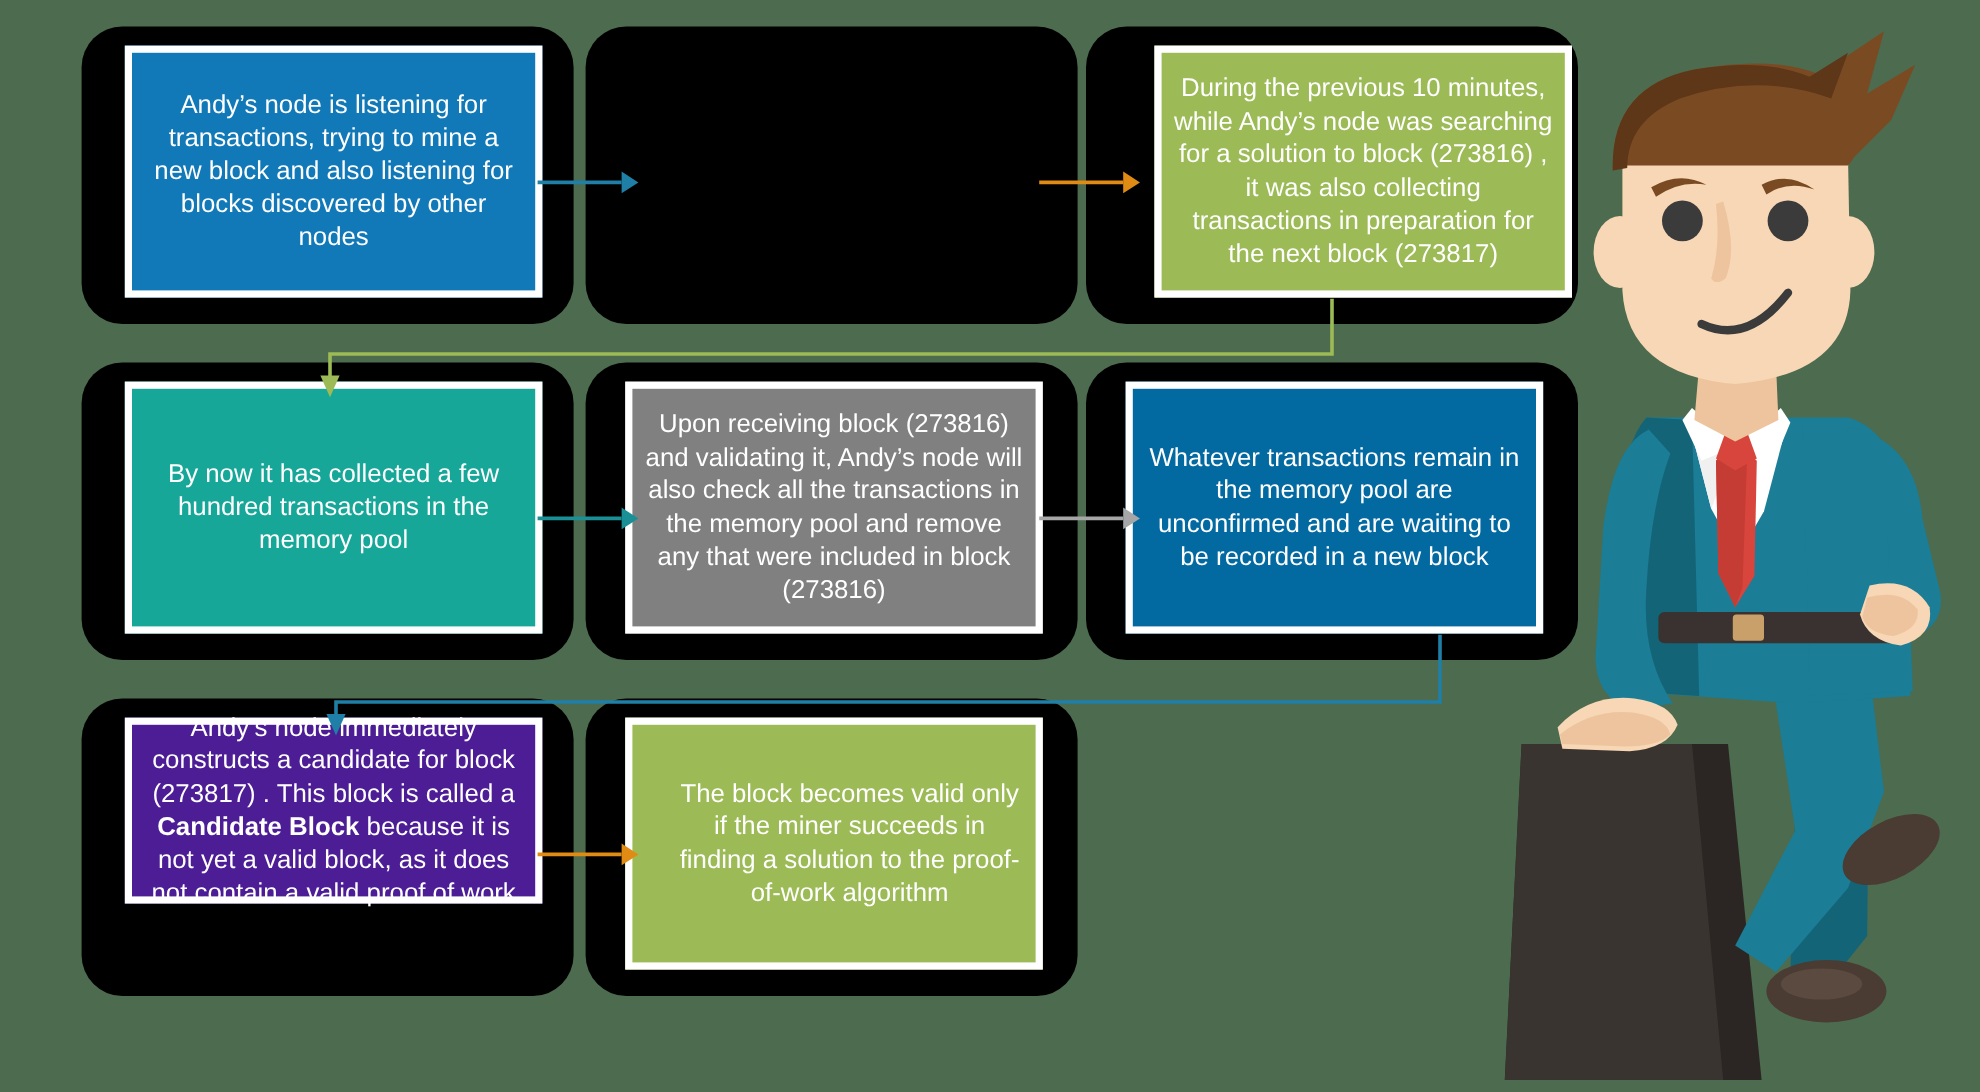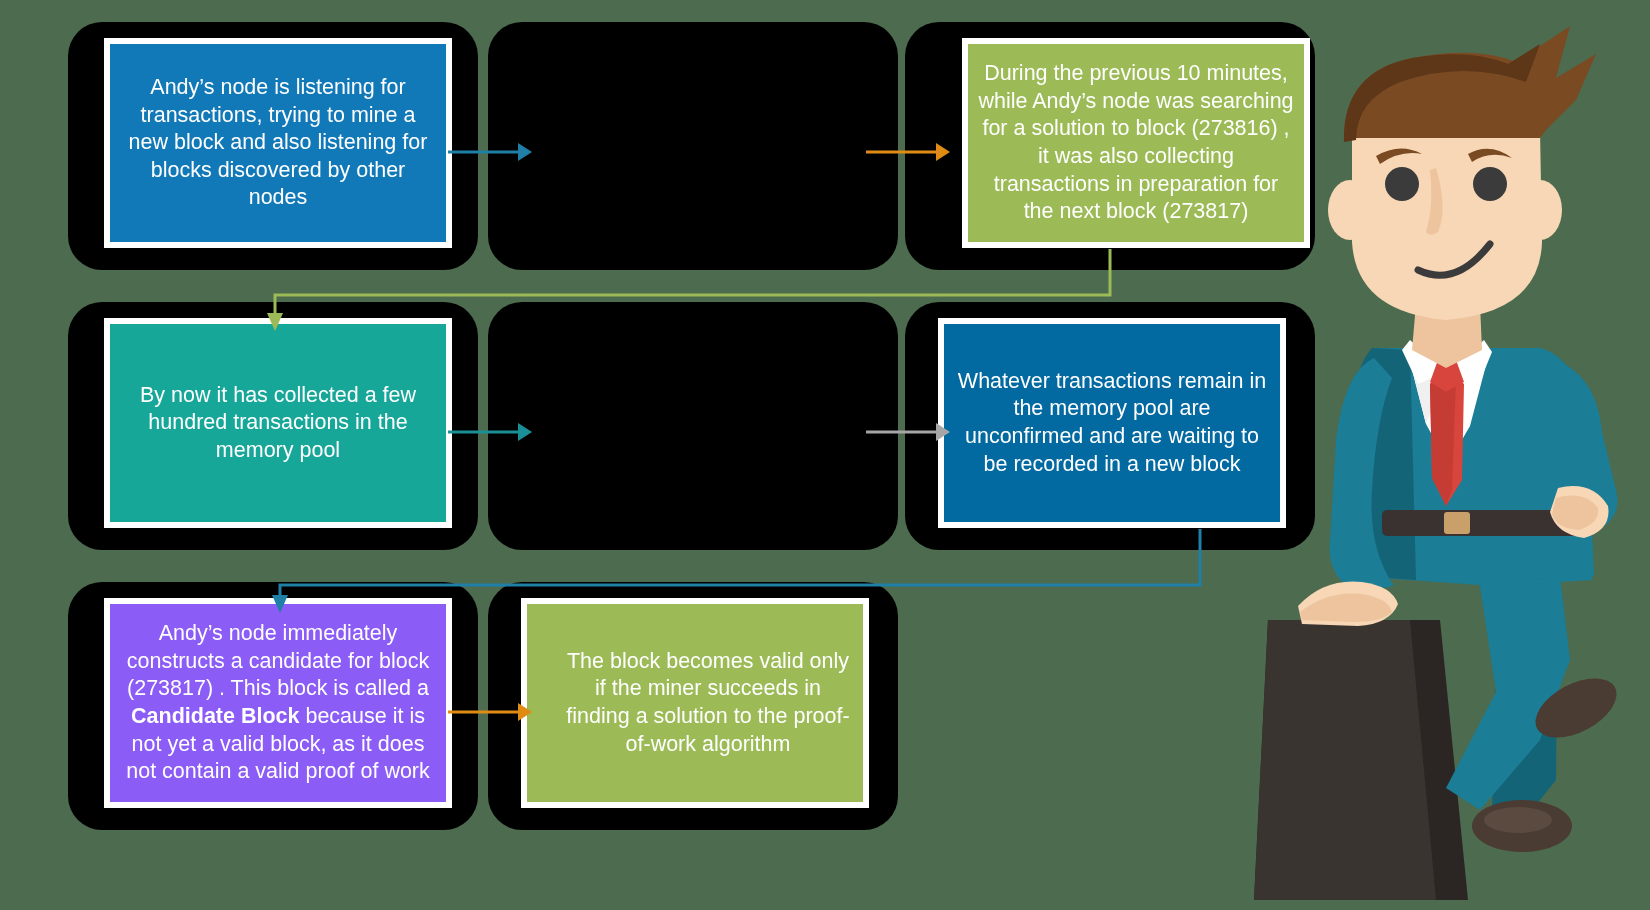--- a/index.html
+++ b/index.html
@@ -133,26 +133,29 @@
 
 
   <div class="node" id="node-3" style="left:938px; top:38px; width:348px; height:210px; background:#9cbb56;margin-left:24px;">
     <span class="txt">During the previous 10 minutes, while Andy’s node was searching for a solution to block (273816) , it was also collecting transactions in preparation for the next block (273817)</span>
   </div>
 
   <div class="node" id="node-4" style="left:104px; top:318px; width:348px; height:210px; background:#17a798;">
     <span class="txt">By now it has collected a few hundred transactions in the memory pool</span>
   </div>
 
+  <div class="node" id="node-5" style="left:521px; top:318px; width:348px; height:210px; background:#808080;">
+    <span class="txt">Upon receiving block (273816) and validating it, Andy’s node will also check all the transactions in the memory pool and remove any that were included in block (273816)</span>
+  </div>
 
   <div class="node" id="node-6" style="left:938px; top:318px; width:348px; height:210px; background:#0369a1;">
     <span class="txt">Whatever transactions remain in the memory pool are unconfirmed and are waiting to be recorded in a new block</span>
   </div>
 
-  <div class="node" id="node-7" style="left:104px; top:598px; width:348px; height:210px; background:#8b5cf6;">
+  <div class="node" id="node-7" style="left:104px; top:598px; width:348px; height:155px; background:#4c1d95;">
     <span class="txt"><span>Andy’s node immediately constructs a candidate for block (273817) . This block is called a </span><b>Candidate Block</b><span> because it is not yet a valid block, as it does not contain a valid proof of work</span></span>
   </div>
 
   <div class="node" id="node-8" style="left:521px; top:598px; width:348px; height:210px; background:#9cbb56;padding-left:36px;">
     <span class="txt">The block becomes valid only if the miner succeeds in finding a solution to the proof-of-work algorithm</span>
   </div>
 
   <div id="character">
     <svg width="410" height="880" viewBox="0 0 410 880">
 

